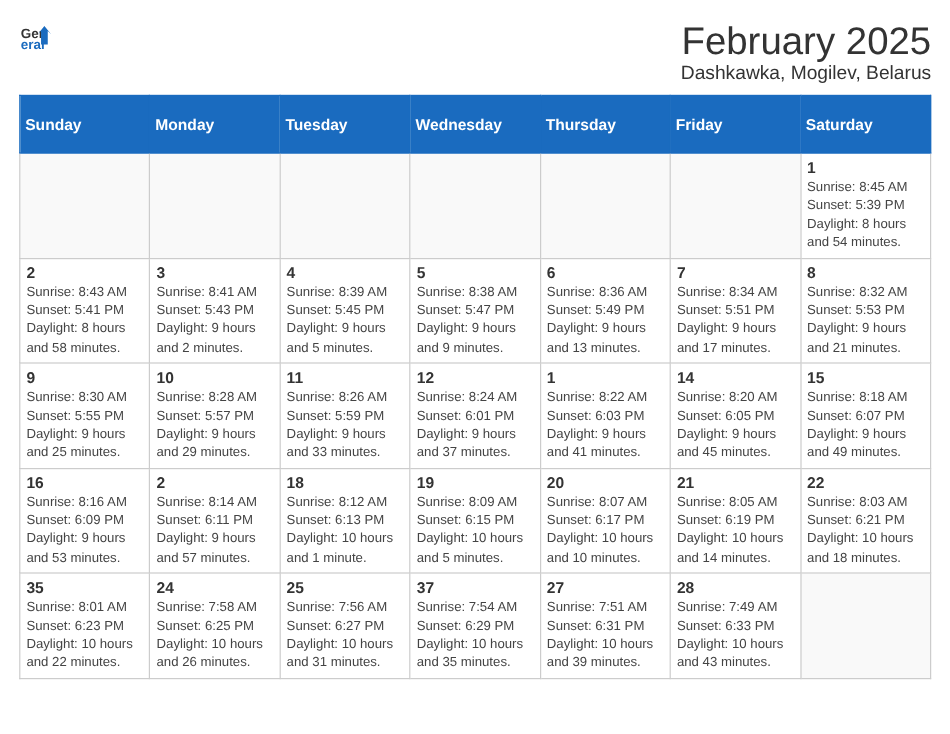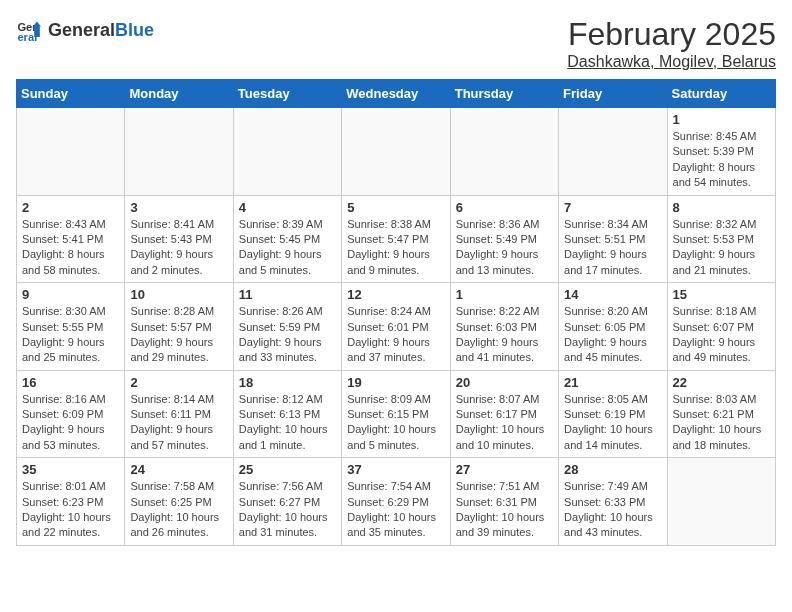--- a/index.html
+++ b/index.html
@@ -29,31 +29,30 @@
       text-align: right;
     }
     .calendar-title {
       font-size: 32px;
       font-weight: normal;
       color: #333;
     }
     .calendar-subtitle {
       font-size: 16px;
       color: #333;
-      text-decoration: underline;
     }
     .calendar-table {
       width: 100%;
       border-collapse: collapse;
       border: 1px solid #ccc;
     }
     .calendar-table th {
       background-color: #1a6bbf;
       color: #fff;
-      padding: 6px 4px;
+      padding: 16px 4px;
       font-size: 13px;
       text-align: left;
       border: 1px solid #1a6bbf;
     }
     .calendar-table td {
       width: calc(100% / 7);
       vertical-align: top;
       padding: 4px 5px;
       border: 1px solid #ccc;
       height: 85px;
@@ -79,25 +78,20 @@
 </head>
 <body>
 
 <div class="header-area">
   <div class="logo">
     <svg class="logo-icon" viewBox="0 0 40 40" xmlns="http://www.w3.org/2000/svg">
       <text x="2" y="22" font-size="16" font-weight="bold" fill="#333">Gen</text>
       <text x="2" y="36" font-size="16" font-weight="bold" fill="#1a6bbf">eral</text>
       <polygon points="30,8 38,18 34,14 34,30 26,30 26,14 22,18" fill="#1a6bbf"></polygon>
     </svg>
-    <div>
-      <div>
-        <span style="font-size:18px;font-weight:bold;color:#333;">General</span><span style="font-size:18px;font-weight:bold;color:#1a6bbf;">Blue</span>
-      </div>
-    </div>
   </div>
   <div class="title-area">
     <div class="calendar-title">February 2025</div>
     <div class="calendar-subtitle">Dashkawka, Mogilev, Belarus</div>
   </div>
 </div>
 
 <table class="calendar-table">
   <thead>
     <tr>

